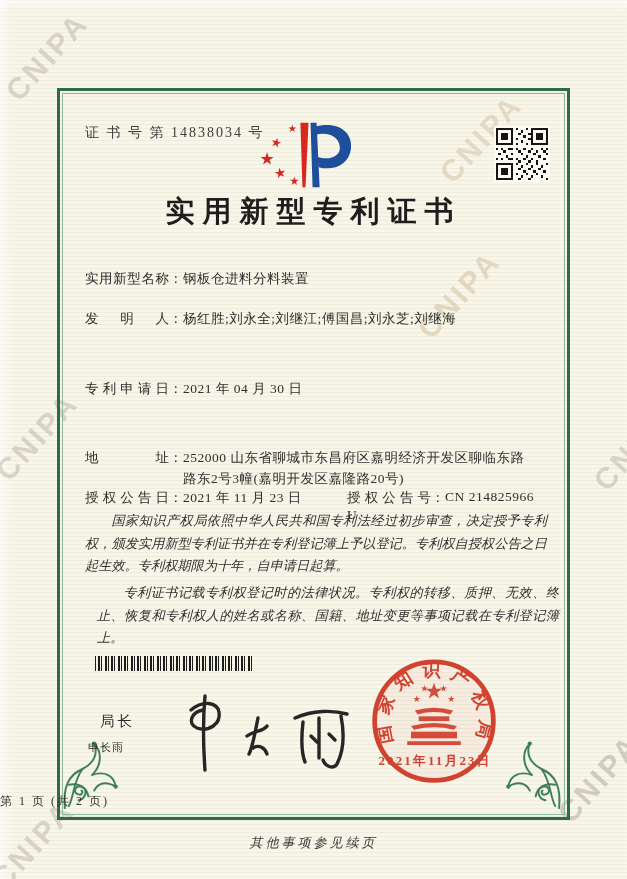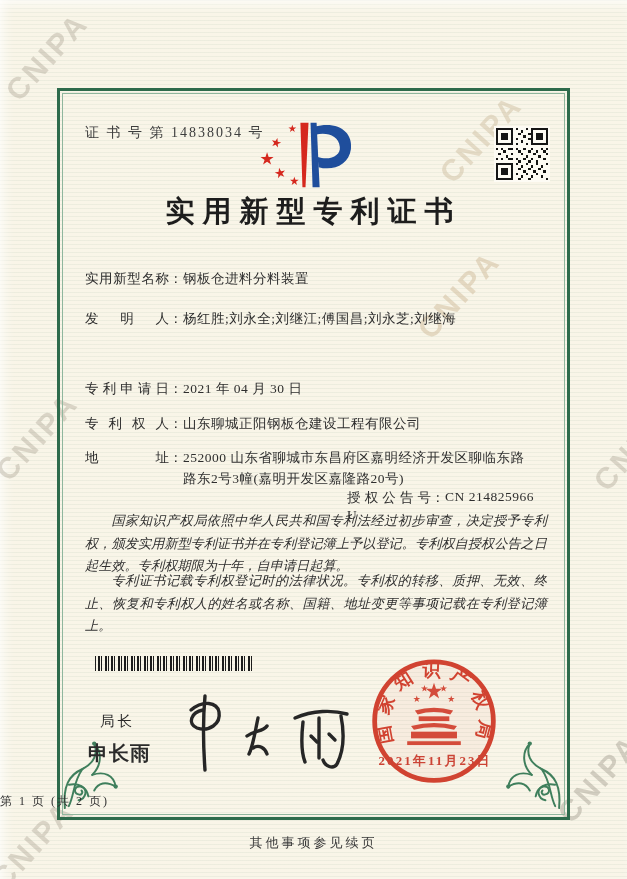--- a/index.html
+++ b/index.html
@@ -61,33 +61,33 @@
   }
   .barcode{
     position:absolute;z-index:3;left:95px;top:656px;width:158px;height:15px;
     background:repeating-linear-gradient(90deg,
       #1c1c1c 0 1px, transparent 1px 3px,
       #1c1c1c 3px 5px, transparent 5px 6px,
       #1c1c1c 6px 7px, transparent 7px 10px,
       #1c1c1c 10px 12px, transparent 12px 13px);
   }
   .sig-title{position:absolute;z-index:3;left:100px;top:712px;font-size:14.5px;letter-spacing:3px;}
-  .sig-name{position:absolute;z-index:3;left:88px;top:740px;font-size:20px;letter-spacing:1px;font-weight:bold;}
+  .sig-name{position:absolute;z-index:3;left:88px;top:740px;font-size:11px;letter-spacing:1px;}
   .sig-svg{position:absolute;z-index:4;left:183px;top:688px;}
   .seal{position:absolute;z-index:5;left:367px;top:657px;opacity:0.94;}
   .flourish{position:absolute;z-index:2;}
   .flourish.fl-left{left:59px;top:726px;}
   .flourish.fl-right{left:477px;top:726px;transform:scaleX(-1);}
   .page-info{
     position:absolute;z-index:3;left:0;top:793px;width:100%;
     text-align:left;font-size:12px;letter-spacing:2px;color:#333;
   }
   .cont-note{
     position:absolute;z-index:3;left:0;top:834px;width:100%;
-    text-align:center;font-size:13px;letter-spacing:3px;color:#3a3a3a;
+    text-align:center;font-size:13px;letter-spacing:3px;font-style:italic;color:#3a3a3a;
   }
 </style>
 </head>
 <body>
 
 <div class="page">
 
   <span class="wm w1">CNIPA</span>
   <span class="wm w2">CNIPA</span>
   <span class="wm w3">CNIPA</span>
@@ -148,33 +148,31 @@
 
   <div class="frow" style="top:270px">
     <span class="flabel">实用新型名称</span><span class="fcolon">：</span><span class="fvalue">钢板仓进料分料装置</span>
   </div>
   <div class="frow" style="top:310px">
     <span class="flabel">发明人</span><span class="fcolon">：</span><span class="fvalue">杨红胜;刘永全;刘继江;傅国昌;刘永芝;刘继海</span>
   </div>
   <div class="frow" style="top:380px">
     <span class="flabel">专利申请日</span><span class="fcolon">：</span><span class="fvalue">2021 年 04 月 30 日</span>
   </div>
-  <div class="frow" style="top:415px">
-    <span class="flabel">专利权人</span><span class="fcolon">：</span><span class="fvalue">山东聊城正阳钢板仓建设工程有限公司</span>
-  </div>
   <div class="frow" style="top:449px">
     <span class="flabel">地址</span><span class="fcolon">：</span><span class="fvalue">252000 山东省聊城市东昌府区嘉明经济开发区聊临东路</span>
     <div class="addr2">路东2号3幢(嘉明开发区嘉隆路20号)</div>
   </div>
   <div class="frow" style="top:489px">
+    <span><span class="flabel">授权公告日</span><span class="fcolon">：</span><span class="fvalue">2021 年 11 月 23 日</span></span>
     <span class="grant-no-group"><span class="flabel">授权公告号</span><span class="fcolon">：</span><span class="fvalue">CN 214825966 U</span></span>
   </div>
 
   <p class="para" style="top:510px;margin:0">国家知识产权局依照中华人民共和国专利法经过初步审查，决定授予专利权，颁发实用新型专利证书并在专利登记簿上予以登记。专利权自授权公告之日起生效。专利权期限为十年，自申请日起算。</p>
-  <p class="para" style="top:570px;margin:0">专利证书记载专利权登记时的法律状况。专利权的转移、质押、无效、终止、恢复和专利权人的姓名或名称、国籍、地址变更等事项记载在专利登记簿上。</p>
+  <p class="para" style="top:570px;margin:12px">专利证书记载专利权登记时的法律状况。专利权的转移、质押、无效、终止、恢复和专利权人的姓名或名称、国籍、地址变更等事项记载在专利登记簿上。</p>
 
   <div class="barcode"></div>
 
   <div class="sig-title">局长</div>
   <div class="sig-name">申长雨</div>
 
   <svg class="sig-svg" width="175" height="90" viewBox="0 0 175 90">
     <g stroke="#262626" stroke-width="3.4" fill="none" stroke-linecap="round" stroke-linejoin="round">
       <path d="M22,8 C20,30 20,55 22,82"></path>
       <path d="M8,22 C20,12 34,14 36,24 C38,36 26,44 14,40 C4,36 8,24 20,22"></path>

